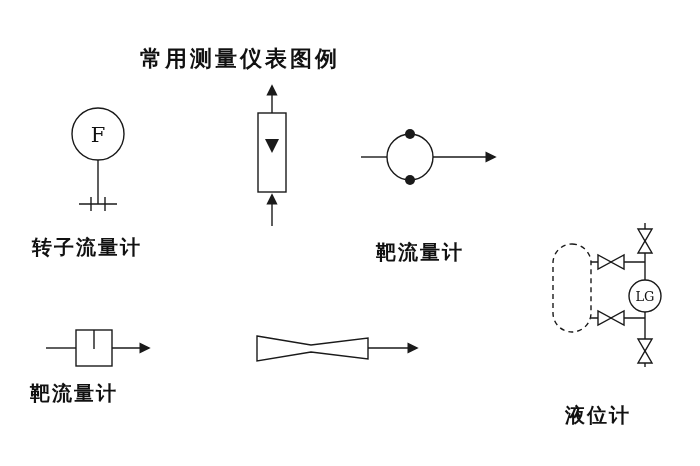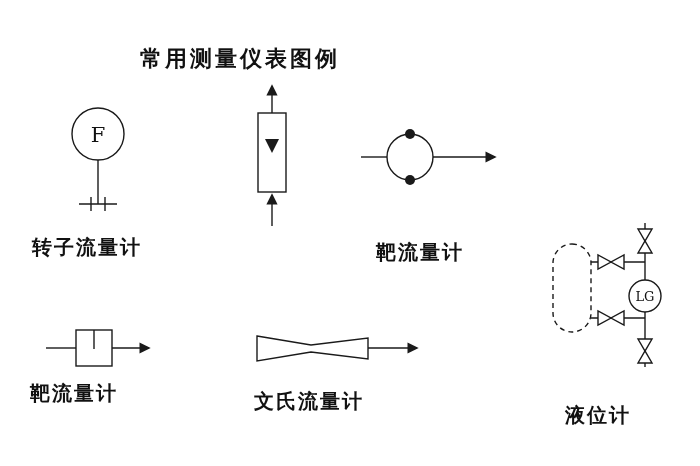--- a/index.html
+++ b/index.html
@@ -98,16 +98,15 @@
       <polygon points="638,339 652,339 645,351" fill="#ffffff"></polygon>
       <polygon points="638,363 652,363 645,351" fill="#ffffff"></polygon>
       <circle cx="645" cy="296" r="16" fill="#ffffff"></circle>
       <text class="sym-letter" x="645" y="301" font-size="13" text-anchor="middle" stroke="none">LG</text>
     </g>
   </svg>
 
   <div class="lbl" style="left:32px;top:234px;">转子流量计</div>
   <div class="lbl" style="left:376px;top:239px;">靶流量计</div>
   <div class="lbl" style="left:30px;top:380px;">靶流量计</div>
-  <div class="lbl" style="left:254px;top:388px;">文氏流量计</div>
   <div class="lbl" style="left:565px;top:402px;">液位计</div>
 
 </div>
 
 </body></html>

